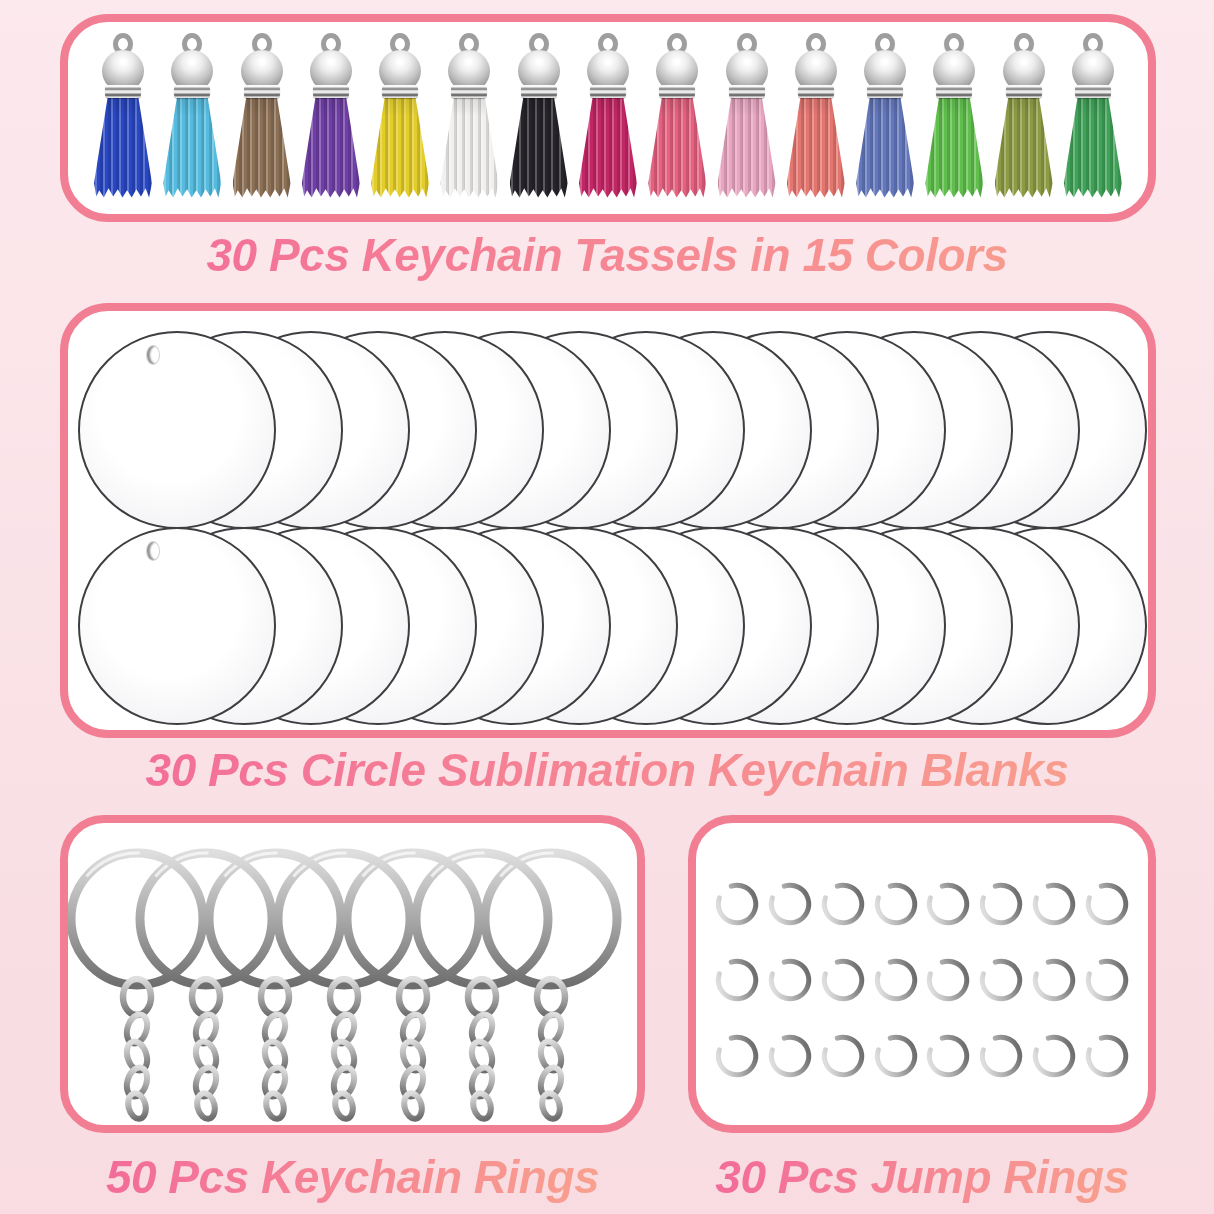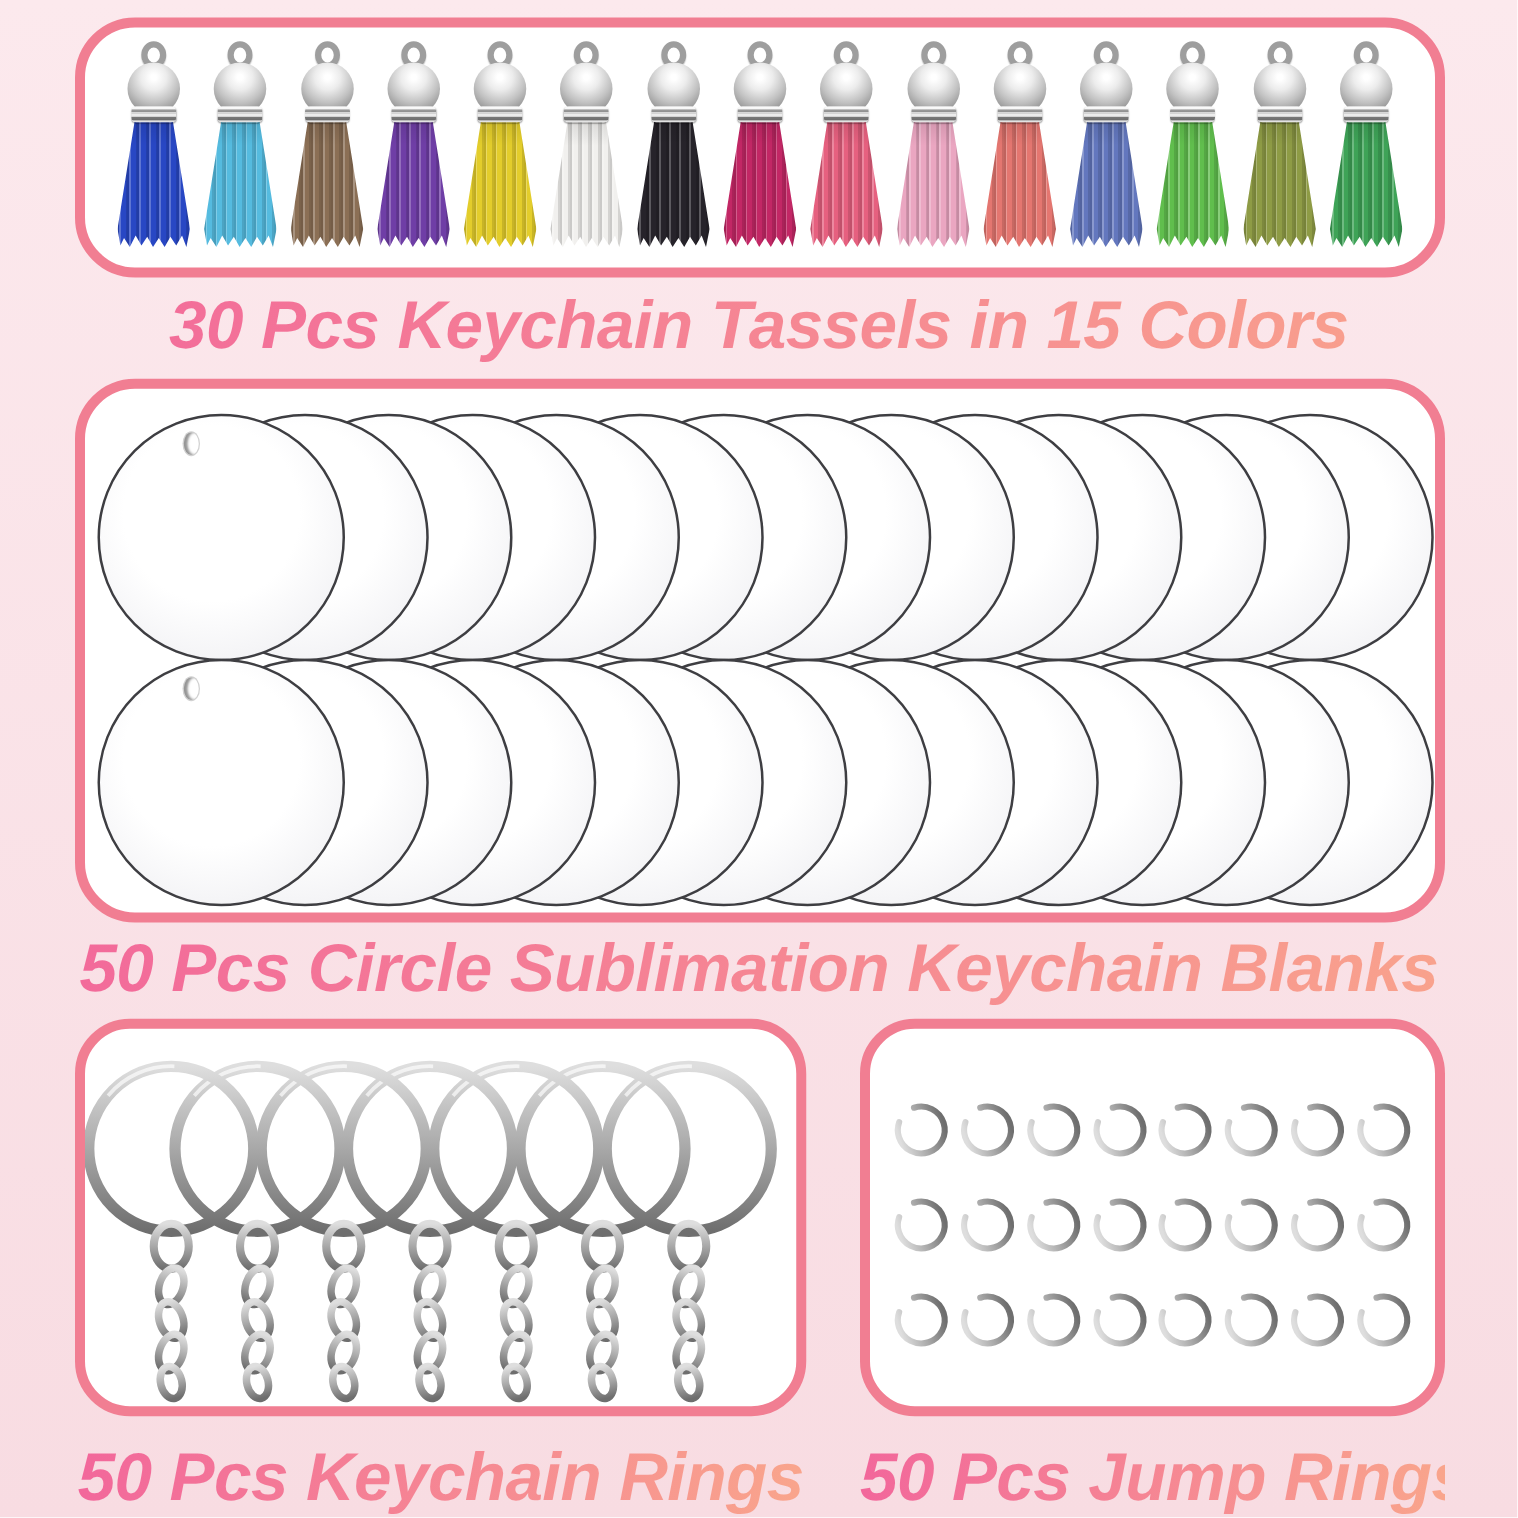--- a/index.html
+++ b/index.html
@@ -39,21 +39,21 @@
     box-shadow:0 1px 1px rgba(0,0,0,.3);
   }
   .t-body{
     width:58px;height:102px;margin-top:-2px;
     clip-path:polygon(24% 0%,76% 0%,100% 86%,95% 100%,89% 91%,81% 99%,73% 92%,65% 100%,57% 93%,49% 100%,41% 92%,33% 99%,25% 91%,17% 100%,9% 93%,4% 99%,0% 86%);
     filter:drop-shadow(0 0 1px rgba(0,0,0,.25));
   }
   
   .caption{
     position:absolute;text-align:center;
-    font-style:italic;font-weight:bold;font-size:54px;line-height:1.2;
+    font-style:italic;font-weight:bold;font-size:46px;line-height:1.2;
     letter-spacing:-.5px;white-space:nowrap;
     color:var(--label-from,#F2679B);
   }
   @supports ((-webkit-background-clip:text) or (background-clip:text)){
     .caption{
       background:linear-gradient(90deg,var(--label-from,#F2679B),var(--label-to,#F9A58C));
       -webkit-background-clip:text;background-clip:text;
       color:transparent;-webkit-text-fill-color:transparent;
     }
   }
@@ -323,21 +323,21 @@
           </div>
         <div class="disc" style="left:804px;z-index:28">
             <span class="hole"></span>
           </div>
         <div class="disc" style="left:871px;z-index:27">
             <span class="hole"></span>
           </div>
       </div>
   </div>
 
-  <div class="caption" id="cap-blanks">50 Pcs Circle Sublimation Keychain Blanks</div>
+  <div class="caption" id="cap-blanks">30 Pcs Circle Sublimation Keychain Blanks</div>
 
   <div class="panel" id="panel-keyrings">
       <svg class="keyring" width="150" height="280" viewBox="0 0 150 280" style="left:-6px;z-index:20">
       <circle cx="75" cy="74" r="66" fill="none" stroke="url(#metalGrad)" stroke-width="9"></circle>
       <circle cx="75" cy="74" r="66" fill="none" stroke="rgba(255,255,255,.65)" stroke-width="3" stroke-dasharray="60 400" transform="rotate(-140 75 74)"></circle>
       <ellipse cx="75" cy="152" rx="14" ry="18" fill="none" stroke="url(#metalGrad)" stroke-width="6.5"></ellipse>
       <ellipse cx="75" cy="184" rx="9.5" ry="15" fill="none" stroke="url(#metalGrad)" stroke-width="6" transform="rotate(18 75 184)"></ellipse>
       <ellipse cx="75" cy="211" rx="9.5" ry="15" fill="none" stroke="url(#metalGrad)" stroke-width="6" transform="rotate(-18 75 211)"></ellipse>
       <ellipse cx="75" cy="237" rx="9.5" ry="15" fill="none" stroke="url(#metalGrad)" stroke-width="6" transform="rotate(18 75 237)"></ellipse>
       <ellipse cx="75" cy="261" rx="8.5" ry="13" fill="none" stroke="url(#metalGrad)" stroke-width="6" transform="rotate(-14 75 261)"></ellipse>
@@ -474,15 +474,15 @@
         <circle cx="28" cy="28" r="21" fill="none" stroke="url(#metalGrad)" stroke-width="5.5" stroke-linecap="round" stroke-dasharray="112 20" transform="rotate(-108 28 28)"></circle>
       </svg>
         <svg width="50" height="50" viewBox="0 0 56 56">
         <circle cx="28" cy="28" r="21" fill="none" stroke="url(#metalGrad)" stroke-width="5.5" stroke-linecap="round" stroke-dasharray="112 20" transform="rotate(-108 28 28)"></circle>
       </svg>
       </div>
     </div>
 
   <div class="caption" id="cap-keyrings">50 Pcs Keychain Rings</div>
 
-  <div class="caption" id="cap-jumprings">50 Pcs Jump Rings</div>
+  <div class="caption" id="cap-jumprings">30 Pcs Jump Rings</div>
 
 </div>
 
 </body></html>

